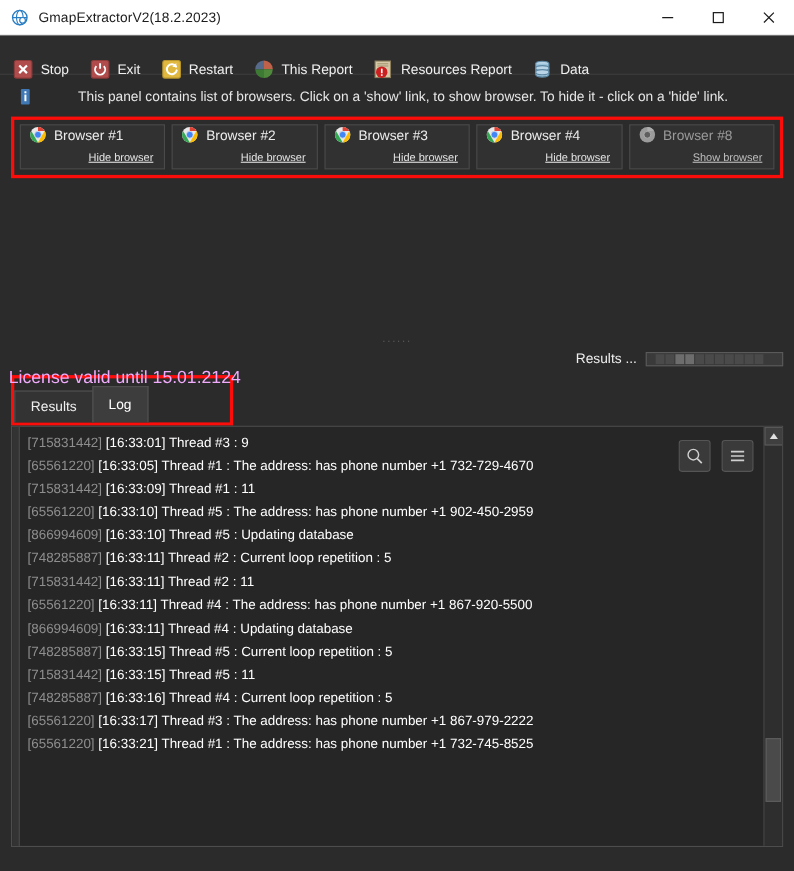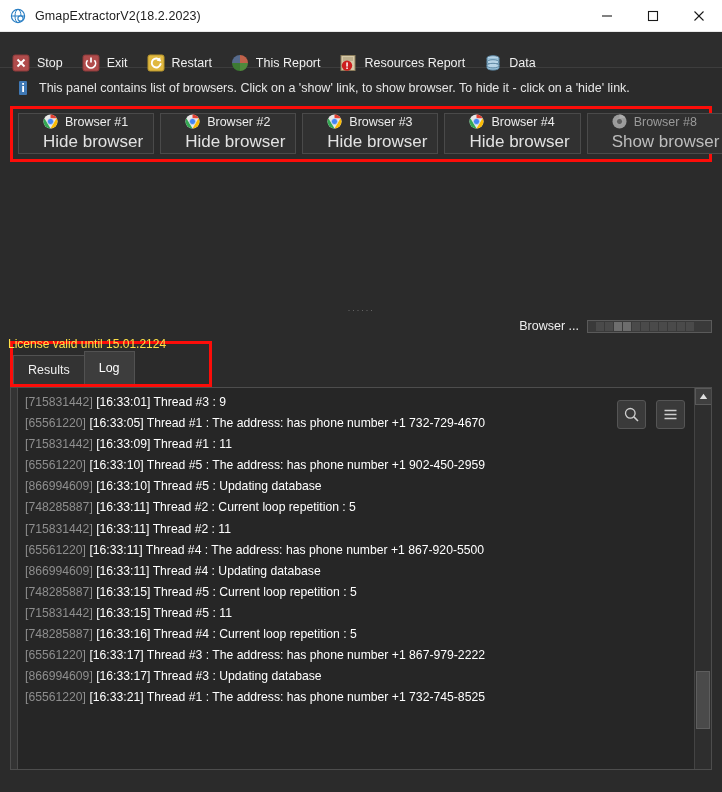--- a/index.html
+++ b/index.html
@@ -65,51 +65,53 @@
   }
   .tb-ico { width: 18px; height: 18px; margin-right: 7px; flex:0 0 auto; position: relative; }
   .tb-ico svg { display:block; }
 
   
   .info-row {
     display: flex; align-items: center;
     padding: 12px 0 10px 16px;
     color: #e6e6e6;
     font-size: 12.5px;
+    gap: 32px;
   }
   .info-ico { width: 14px; height: 16px; margin-right: 9px; flex:0 0 auto; }
 
   
   .browser-wrap {
     margin: 0 10px 0 10px;
     border: 3px solid #fc0d09;
     padding: 4px 5px 5px 5px;
     display: flex;
     height: 56px;
     background: #2b2b2b;
   }
   .browser-card {
     flex: 1 1 0;
     border: 1px solid #4a4a4a;
     background: #313131;
     margin-right: 6px;
     display: flex;
     flex-direction: column;
     justify-content: center;
-    padding: 2px 8px 3px 24px;
+    padding: 2px 8px 3px 8px;
   }
   .browser-card:last-child { margin-right: 0; }
   .bc-top { display: flex; align-items: center; }
   .bc-ico { width: 15px; height: 15px; margin-right: 7px; flex:0 0 auto; }
   .bc-label { font-size: 12.5px; color: #ececec; white-space: nowrap; }
   .bc-label.dim { color: #9a9a9a; }
   .bc-link-row { text-align: right; margin-top: 3px; padding-right: 2px; }
   .bc-link {
-    font-size: 17px;
+    font-size: 10px;
     color: #e2e2e2;
+    text-decoration: underline;
     white-space: nowrap;
   }
   .bc-link.dim { color: #bdbdbd; }
 
   
   .middle-gap { height: 143px; }
 
   
   .splitter {
     height: 10px;
@@ -119,21 +121,21 @@
     color: #6e6e6e; font-size: 9px; letter-spacing: 1.5px; line-height: 1;
     user-select: none;
   }
 
   
   .status-row {
     display: flex; align-items: center;
     padding: 0 10px 0 8px;
     height: 22px;
   }
-  .license-text { font-size: 12px; color: #fde047; white-space: nowrap; margin-top: 36px; }
+  .license-text { font-size: 16px; color: #f0abfc; white-space: nowrap; margin-top: 36px; }
   .status-right { margin-left: auto; display: flex; align-items: center; }
   .running-text { font-size: 12.5px; color: #efefef; margin-right: 8px; white-space: nowrap; }
   .progress {
     width: 125px; height: 13px;
     border: 1px solid #5a5a5a;
     background: #3a3a3a;
     display: flex; align-items: center;
     padding: 1px;
     overflow: hidden;
   }
@@ -451,21 +453,21 @@
 
 <div class="middle-gap"></div>
 
 <div class="splitter">
   <span class="dots">······</span>
 </div>
 
 <div class="status-row">
   <span class="license-text">License valid until 15.01.2124</span>
   <div class="status-right">
-    <span class="running-text">Browser ...</span>
+    <span class="running-text">Results ...</span>
     <div class="progress">
       <span class="pchunk tri"></span>
       <span class="pchunk"></span>
       <span class="pchunk"></span>
       <span class="pchunk hot"></span>
       <span class="pchunk hot"></span>
       <span class="pchunk"></span>
       <span class="pchunk"></span>
       <span class="pchunk"></span>
       <span class="pchunk"></span>
@@ -495,21 +497,20 @@
     <div class="log-line"><span class="log-id">[65561220]</span> <span>[16:33:10] Thread #5 : The address: has phone number +1 902-450-2959</span></div>
     <div class="log-line"><span class="log-id">[866994609]</span> <span>[16:33:10] Thread #5 : Updating database</span></div>
     <div class="log-line"><span class="log-id">[748285887]</span> <span>[16:33:11] Thread #2 : Current loop repetition : 5</span></div>
     <div class="log-line"><span class="log-id">[715831442]</span> <span>[16:33:11] Thread #2 : 11</span></div>
     <div class="log-line"><span class="log-id">[65561220]</span> <span>[16:33:11] Thread #4 : The address: has phone number +1 867-920-5500</span></div>
     <div class="log-line"><span class="log-id">[866994609]</span> <span>[16:33:11] Thread #4 : Updating database</span></div>
     <div class="log-line"><span class="log-id">[748285887]</span> <span>[16:33:15] Thread #5 : Current loop repetition : 5</span></div>
     <div class="log-line"><span class="log-id">[715831442]</span> <span>[16:33:15] Thread #5 : 11</span></div>
     <div class="log-line"><span class="log-id">[748285887]</span> <span>[16:33:16] Thread #4 : Current loop repetition : 5</span></div>
     <div class="log-line"><span class="log-id">[65561220]</span> <span>[16:33:17] Thread #3 : The address: has phone number +1 867-979-2222</span></div>
-    <div class="log-line"><span class="log-id">[866994609]</span> <span>[16:33:17] Thread #3 : Updating database</span></div>
     <div class="log-line"><span class="log-id">[65561220]</span> <span>[16:33:21] Thread #1 : The address: has phone number +1 732-745-8525</span></div>
 
   </div>
 
   <div class="log-tools">
     <div class="log-tool">
       <span>
         <svg width="17" height="17" viewBox="0 0 17 17">
           <circle cx="7.3" cy="7.3" r="4.8" fill="none" stroke="#cfcfcf" stroke-width="1.3"></circle>
           <line x1="10.9" y1="10.9" x2="15" y2="15" stroke="#cfcfcf" stroke-width="1.5"></line>

